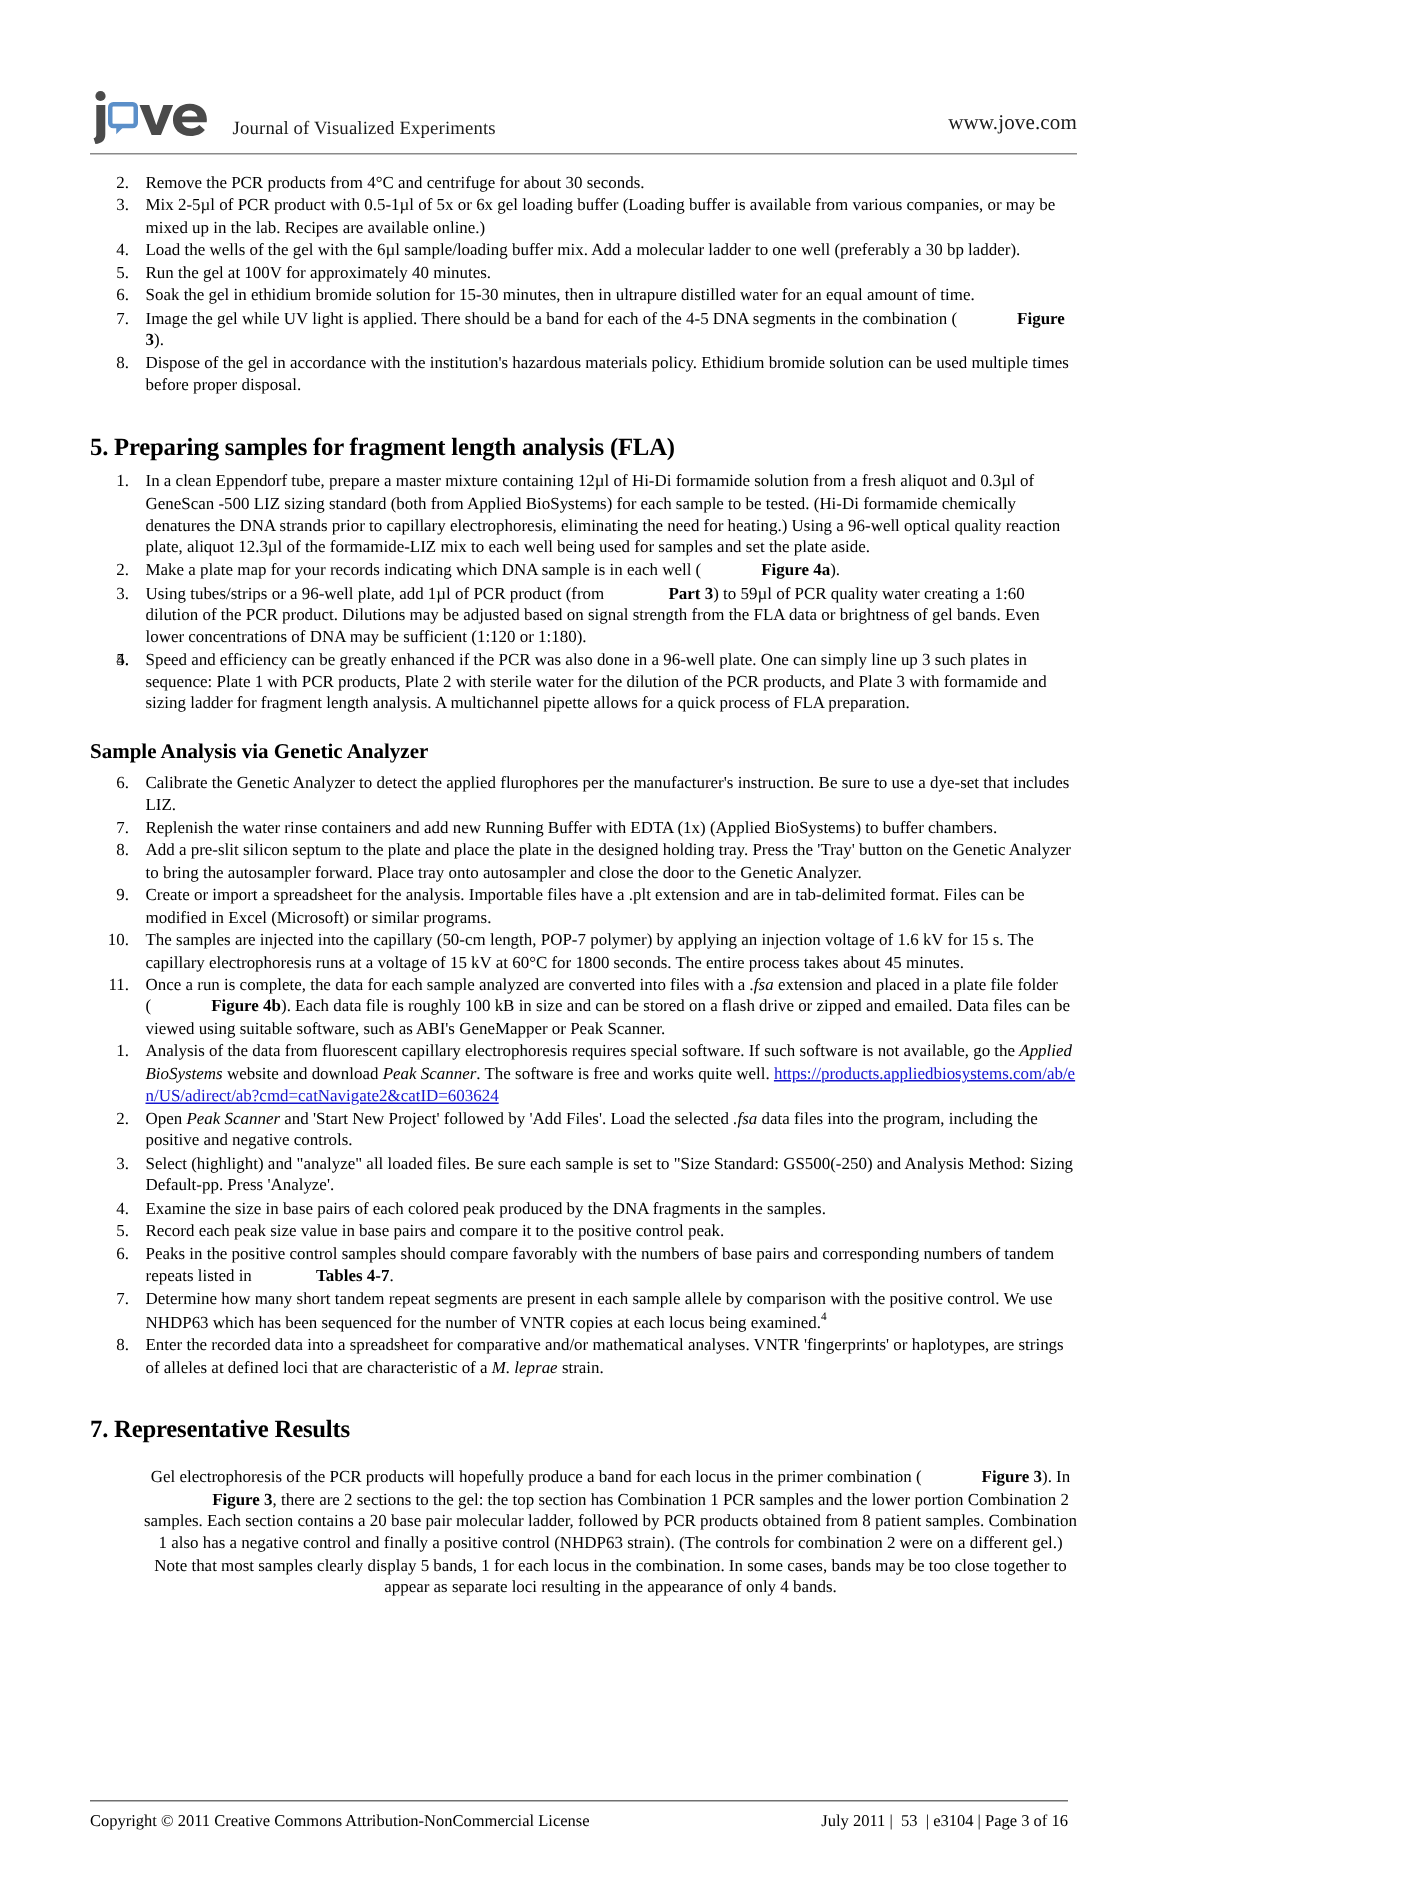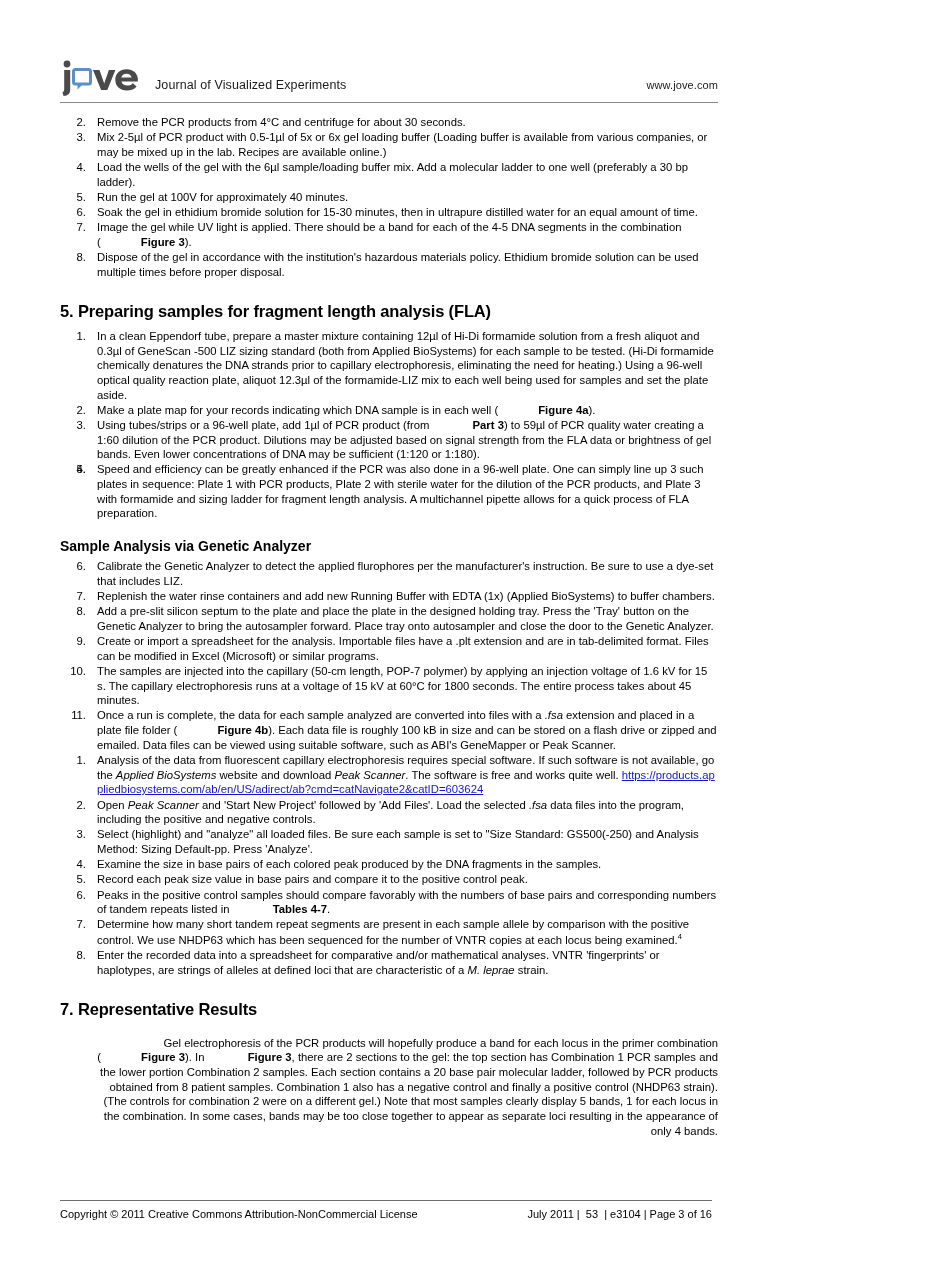--- a/index.html
+++ b/index.html
@@ -14,20 +14,21 @@
     color: #000000;
     position: relative;
     overflow: hidden;
   }
   .page {
     width: 778px;
     height: 1266px;
     box-sizing: border-box;
     padding: 0 60px;
     position: relative;
+    font-family: Liberation Serif, serif;
   }
 
   
   .header {
     padding-top: 52px;
     display: flex;
     align-items: flex-end;
     justify-content: space-between;
     border-bottom: 1.2px solid #8a8a8a;
     padding-bottom: 4px;
@@ -46,21 +47,21 @@
     display: block;
   }
   .brand-tagline {
     font-size: 12.5px;
     color: #1a1a1a;
     line-height: 1;
     padding-bottom: 7px;
     letter-spacing: 0.1px;
   }
   .header-url {
-    font-size: 11px;
+    font-size: 14px;
     color: #1a1a1a;
     padding-bottom: 7px;
     letter-spacing: 0.1px;
     text-align: right;
   }
 
   
   .content {
     padding-top: 12px;
     font-size: 11.3px;
@@ -92,21 +93,21 @@
     margin: 22px 0 6px 0;
     letter-spacing: -0.15px;
   }
   h3.subsection {
     font-size: 14px;
     font-weight: bold;
     margin: 16px 0 4px 0;
   }
   .para {
     margin: 0 0 0 36px;
-    text-align: right;
+    text-align: center;
   }
   .gap-small { height: 9px; }
 
   a.ext-link, .ext-link {
     color: #1515d0;
     text-decoration: underline;
     word-break: break-all;
   }
   i, .ital { font-style: italic; }
   b, .bold { font-weight: bold; padding-left: 40px; }

